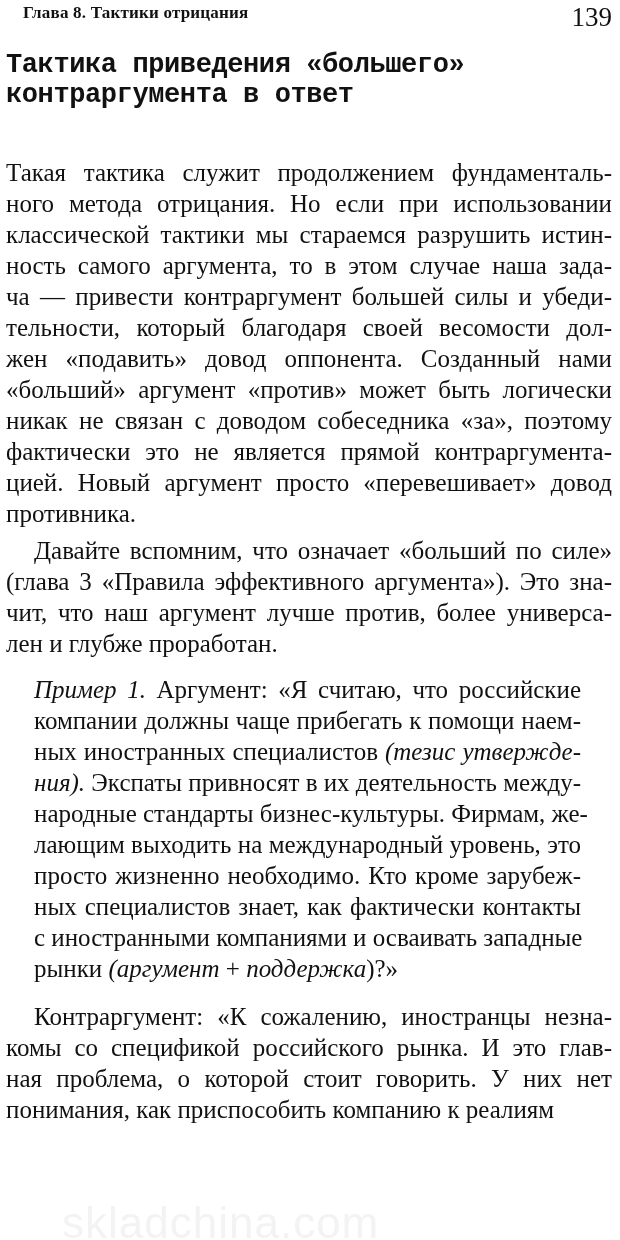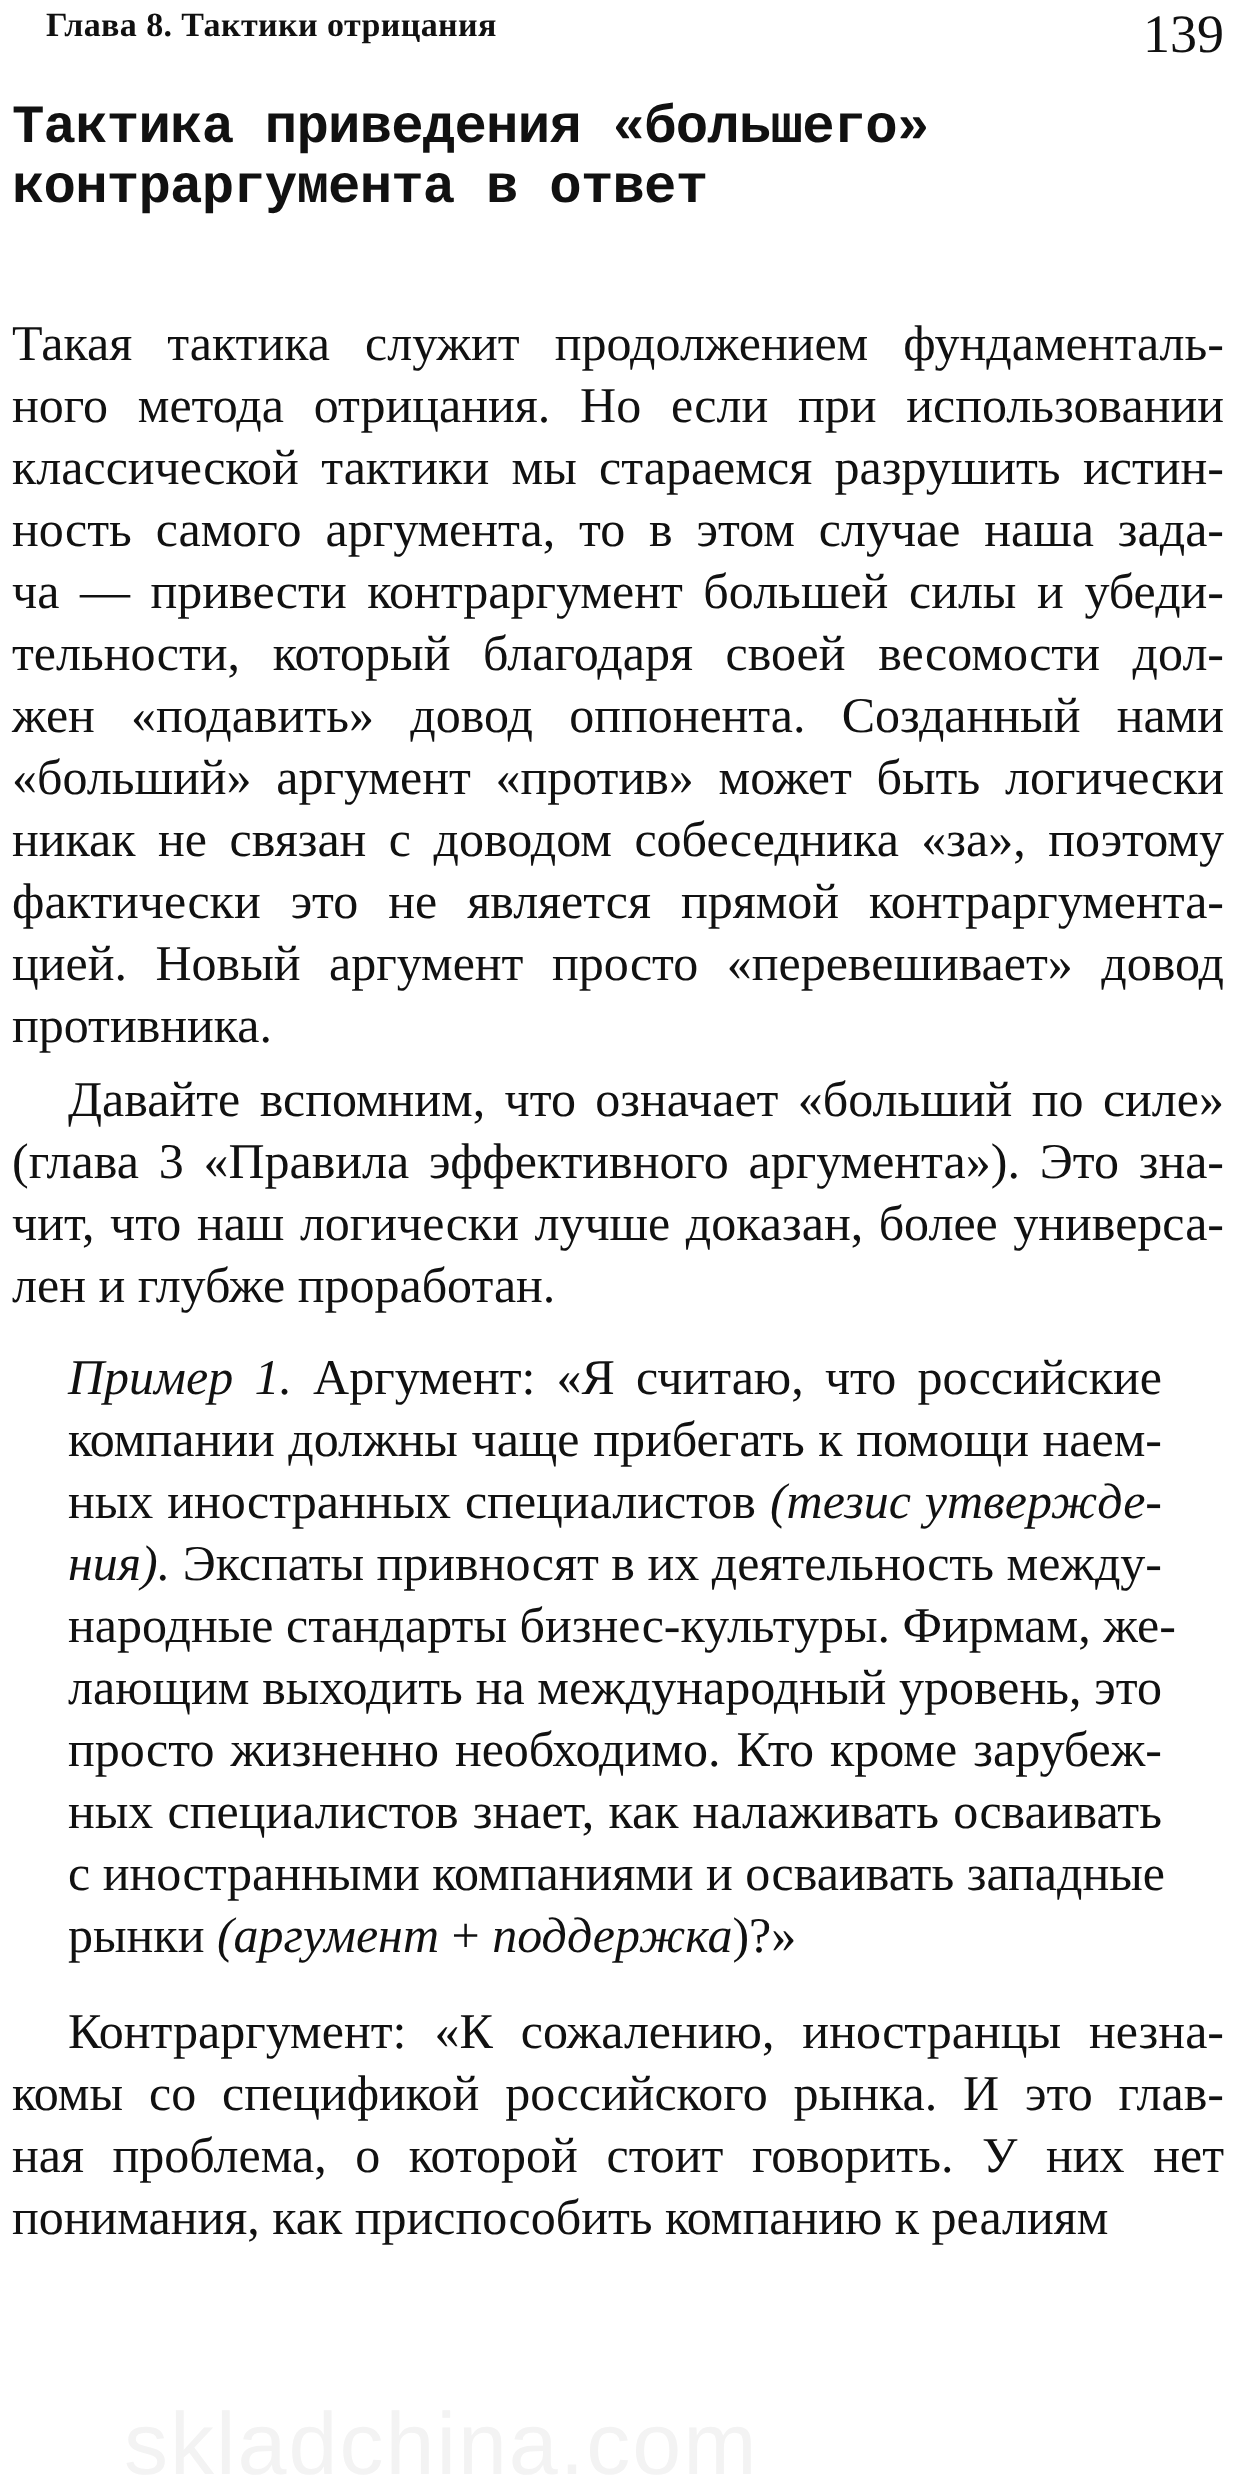--- a/index.html
+++ b/index.html
@@ -35,39 +35,39 @@
   <div class="line" style="left:6px;width:606px;top:375px">«больший» аргумент «против» может быть логически</div>
   <div class="line" style="left:6px;width:606px;top:406px">никак не связан с доводом собеседника «за», поэтому</div>
   <div class="line" style="left:6px;width:606px;top:437px">фактически это не является прямой контраргумента-</div>
   <div class="line" style="left:6px;width:606px;top:468px">цией. Новый аргумент просто «перевешивает» довод</div>
   <div class="line last" style="left:6px;top:499px">противника.</div>
 </div>
 
 <div>
   <div class="line" style="left:34px;width:578px;top:536px">Давайте вспомним, что означает «больший по силе»</div>
   <div class="line" style="left:6px;width:606px;top:567px">(глава 3 «Правила эффективного аргумента»). Это зна-</div>
-  <div class="line" style="left:6px;width:606px;top:598px">чит, что наш логически лучше доказан, более универса-</div>
+  <div class="line" style="left:6px;width:606px;top:598px">чит, что наш аргумент лучше против, более универса-</div>
   <div class="line last" style="left:6px;top:629px">лен и глубже проработан.</div>
 </div>
 
 <div>
   <div class="line" style="left:34px;width:547px;top:675px">
     <span class="b">Пример 1.</span><span> Аргумент: «Я считаю, что российские</span>
   </div>
   <div class="line" style="left:34px;width:547px;top:706px">компании должны чаще прибегать к помощи наем-</div>
   <div class="line" style="left:34px;width:547px;top:737px">
     <span>ных иностранных специалистов </span><span class="b">(тезис утвержде-</span>
   </div>
   <div class="line" style="left:34px;width:547px;top:768px">
     <span class="b">ния).</span><span> Экспаты привносят в их деятельность между-</span>
   </div>
   <div class="line" style="left:34px;width:547px;top:799px">народные стандарты бизнес-культуры. Фирмам, же-</div>
   <div class="line" style="left:34px;width:547px;top:830px">лающим выходить на международный уровень, это</div>
   <div class="line" style="left:34px;width:547px;top:861px">просто жизненно необходимо. Кто кроме зарубеж-</div>
-  <div class="line" style="left:34px;width:547px;top:892px">ных специалистов знает, как налаживать осваивать</div>
+  <div class="line" style="left:34px;width:547px;top:892px">ных специалистов знает, как фактически контакты</div>
   <div class="line" style="left:34px;width:547px;top:923px">с иностранными компаниями и осваивать западные</div>
   <div class="line last" style="left:34px;top:954px">
     <span>рынки </span><span class="b">(аргумент</span><span> + </span><span class="b">поддержка</span><span>)?»</span>
   </div>
 </div>
 
 <div>
   <div class="line" style="left:34px;width:578px;top:1002px">Контраргумент: «К сожалению, иностранцы незна-</div>
   <div class="line" style="left:6px;width:606px;top:1033px">комы со спецификой российского рынка. И это глав-</div>
   <div class="line" style="left:6px;width:606px;top:1064px">ная проблема, о которой стоит говорить. У них нет</div>

